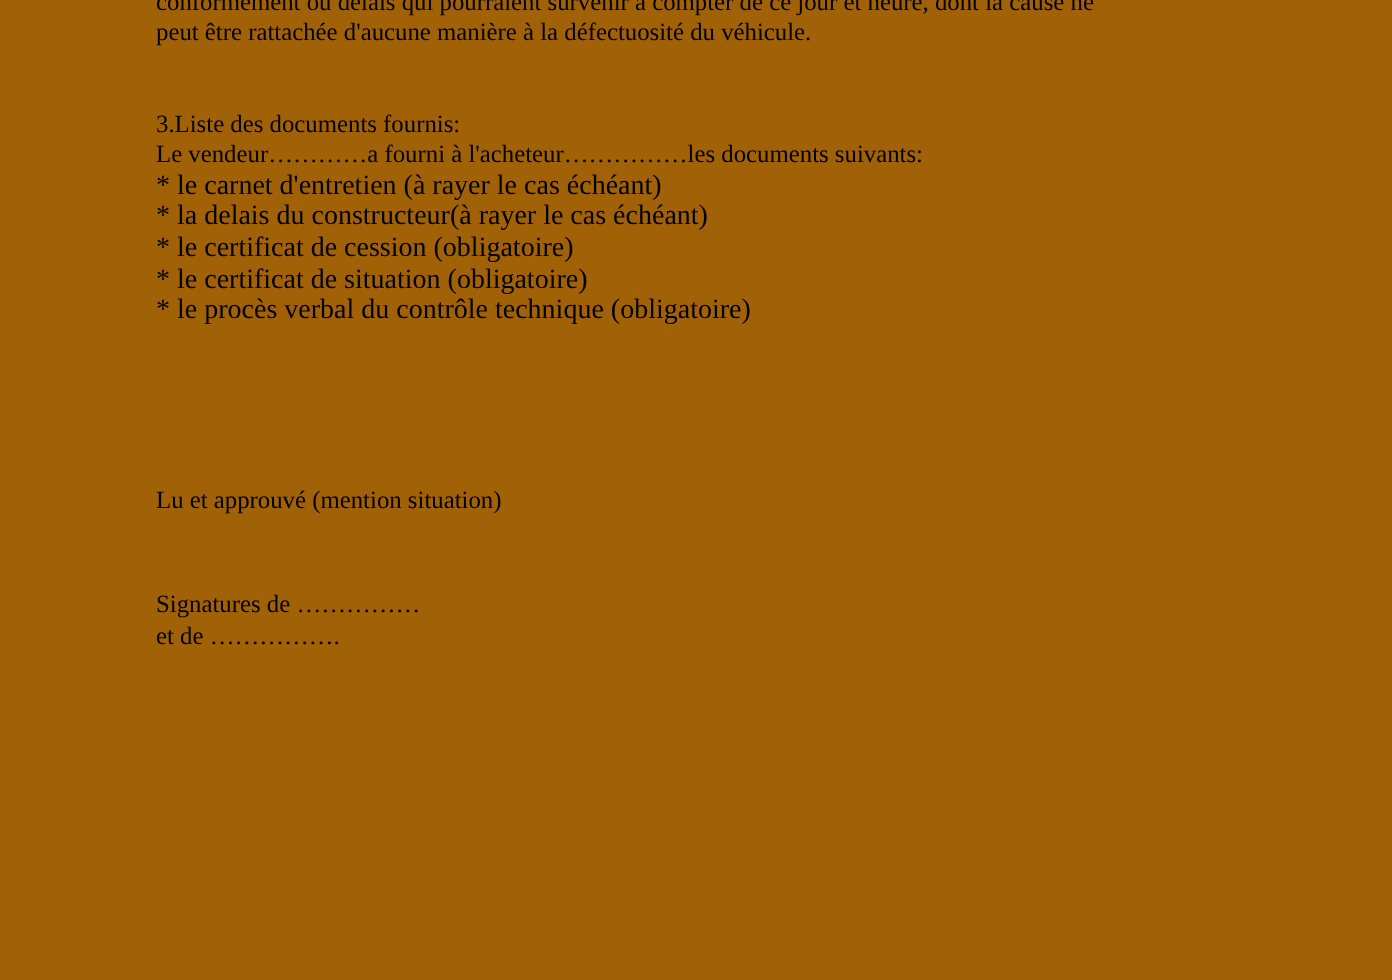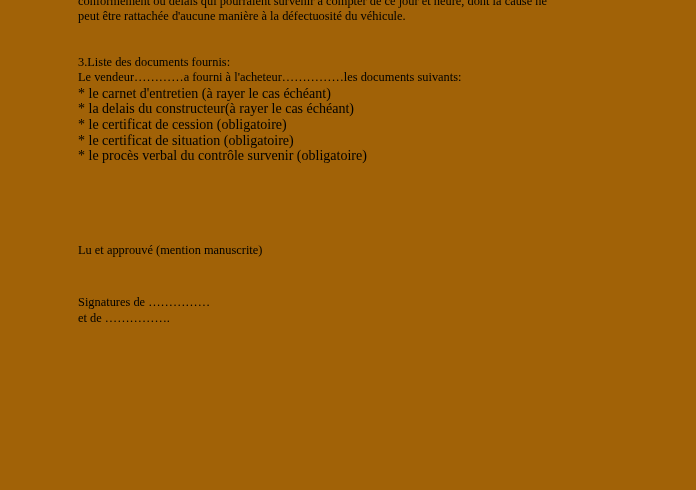--- a/index.html
+++ b/index.html
@@ -65,28 +65,28 @@
 
     <div class="spacer-md"></div>
 
     <div class="line">3.Liste des documents fournis:</div>
     <div class="line">Le vendeur…………a fourni à l'acheteur……………les documents suivants:</div>
 
     <div class="list-line">* le carnet d'entretien (à rayer le cas échéant)</div>
     <div class="list-line">* la delais du constructeur(à rayer le cas échéant)</div>
     <div class="list-line">* le certificat de cession (obligatoire)</div>
     <div class="list-line">* le certificat de situation (obligatoire)</div>
-    <div class="list-line">* le procès verbal du contrôle survenir (obligatoire)</div>
+    <div class="list-line">* le procès verbal du contrôle technique (obligatoire)</div>
 
     <div class="spacer-xl"></div>
 
 
     <div class="spacer-lg"></div>
 
-    <div class="line">Lu et approuvé (mention manuscrite)</div>
+    <div class="line">Lu et approuvé (mention situation)</div>
 
     <div class="spacer-lg"></div>
 
     <div class="line">Signatures de ……………</div>
     <div class="line">et de …………….</div>
 
   </div>
 </div>
 
 </body></html>

